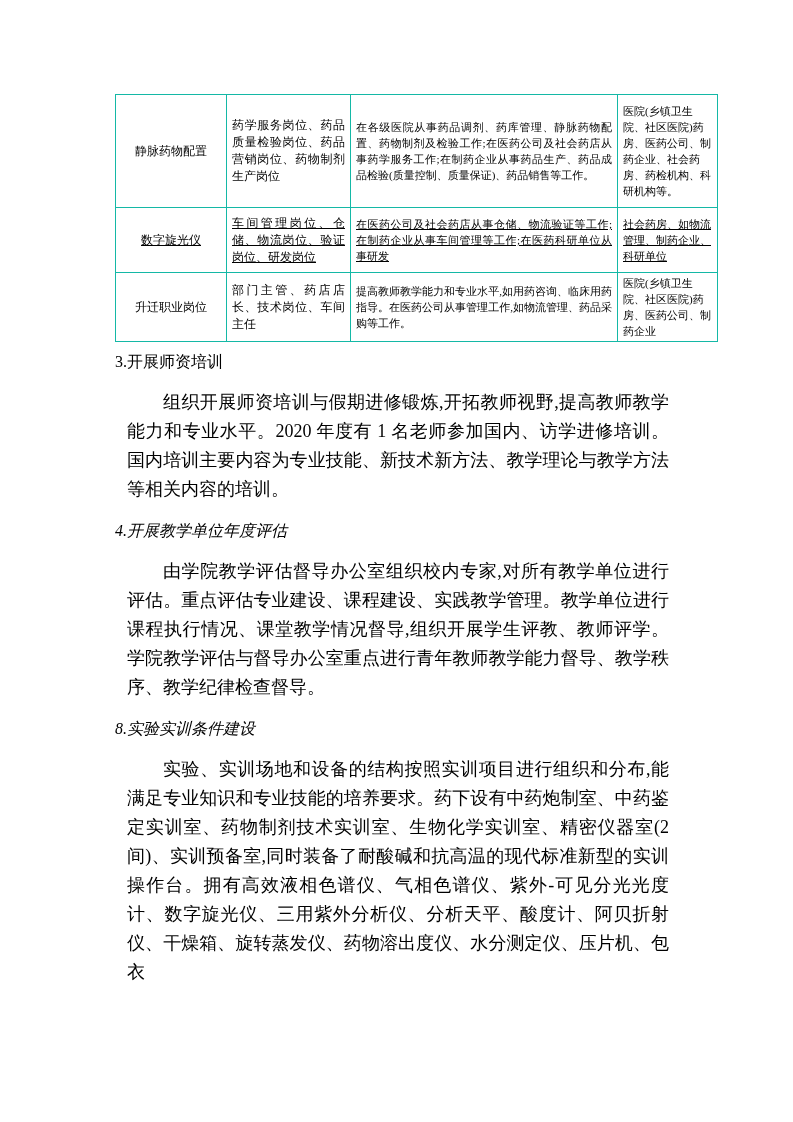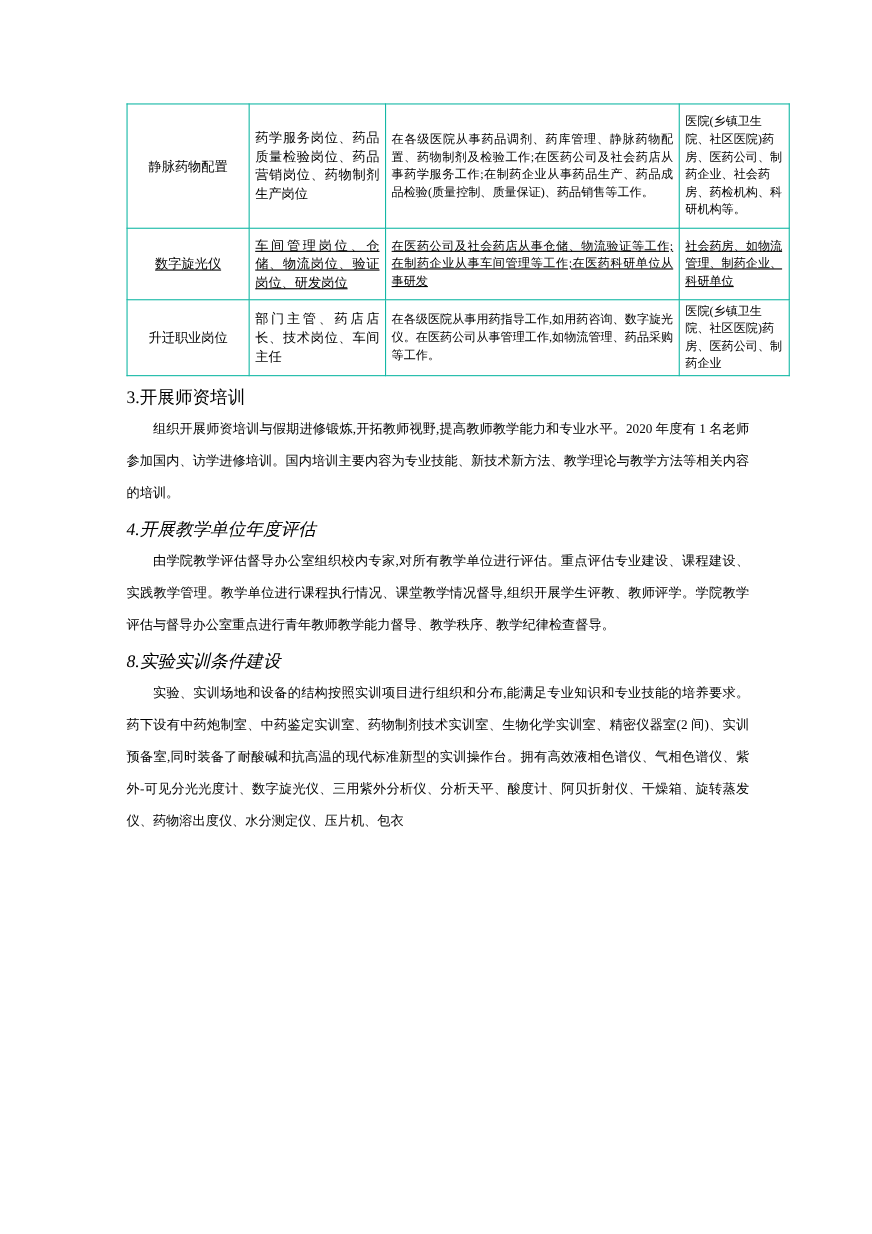--- a/index.html
+++ b/index.html
@@ -66,22 +66,22 @@
     font-size: 16px;
     line-height: 29px;
     font-weight: normal;
     text-align: left;
   }
   .section + .section .heading {
     margin-top: 4px;
     font-style: italic;
   }
   .section .para {
-    margin: 0;
-    font-size: 12px;
+    margin: 12px;
+    font-size: 18px;
     line-height: 29px;
     text-align: justify;
     text-indent: 2em;
     word-break: break-all;
   }
   .section .para + .para {
     margin-top: 10px;
   }
 </style>
 </head>
@@ -100,21 +100,21 @@
         </tr>
         <tr class="row-near">
           <td class="c-label">数字旋光仪</td>
           <td class="c-positions">车间管理岗位、仓储、物流岗位、验证岗位、研发岗位</td>
           <td class="c-duties">在医药公司及社会药店从事仓储、物流验证等工作;在制药企业从事车间管理等工作;在医药科研单位从事研发</td>
           <td class="c-workplaces">社会药房、如物流管理、制药企业、科研单位</td>
         </tr>
         <tr class="row-promo">
           <td class="c-label">升迁职业岗位</td>
           <td class="c-positions">部门主管、药店店长、技术岗位、车间主任</td>
-          <td class="c-duties">在各级医院从事用药指导工作,如用药咨询、数字旋光仪。在医药公司从事管理工作,如物流管理、药品采购等工作。</td>
+          <td class="c-duties">提高教师教学能力和专业水平,如用药咨询、临床用药指导。在医药公司从事管理工作,如物流管理、药品采购等工作。</td>
           <td class="c-workplaces">医院(乡镇卫生院、社区医院)药房、医药公司、制药企业</td>
         </tr>
       </tbody>
     </table>
 
     <div class="section">
       <p class="heading">3.开展师资培训</p>
       <p class="para">组织开展师资培训与假期进修锻炼,开拓教师视野,提高教师教学能力和专业水平。2020 年度有 1 名老师参加国内、访学进修培训。国内培训主要内容为专业技能、新技术新方法、教学理论与教学方法等相关内容的培训。</p>
     </div>
 

